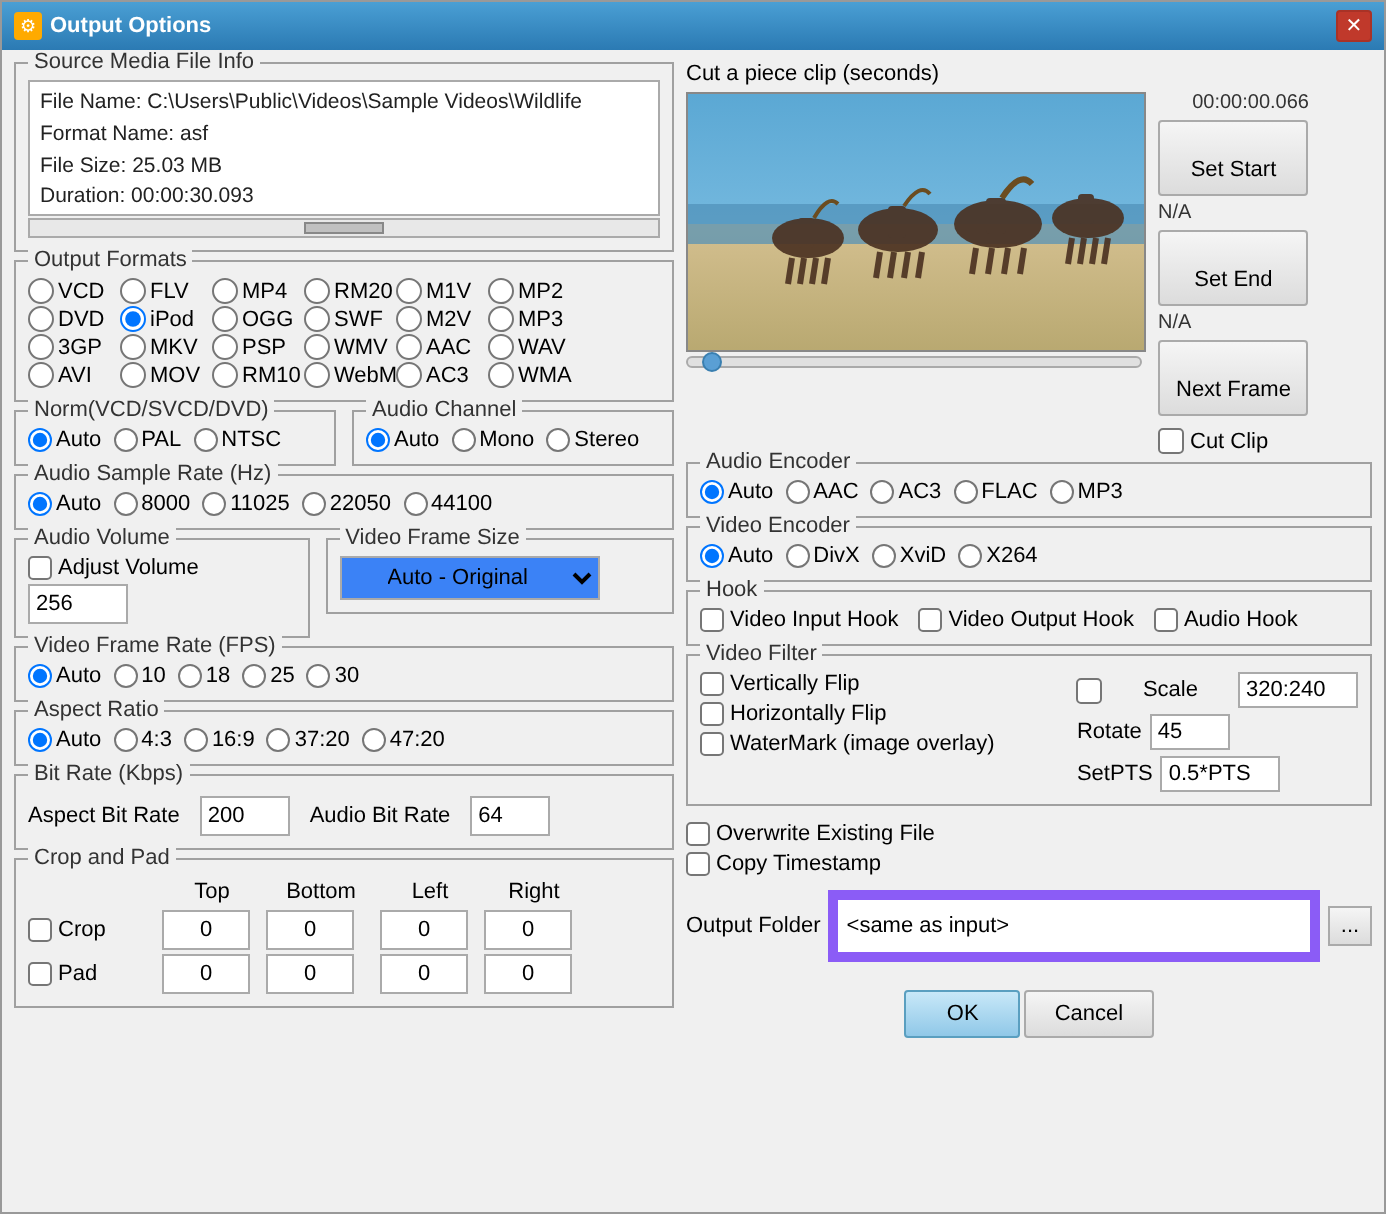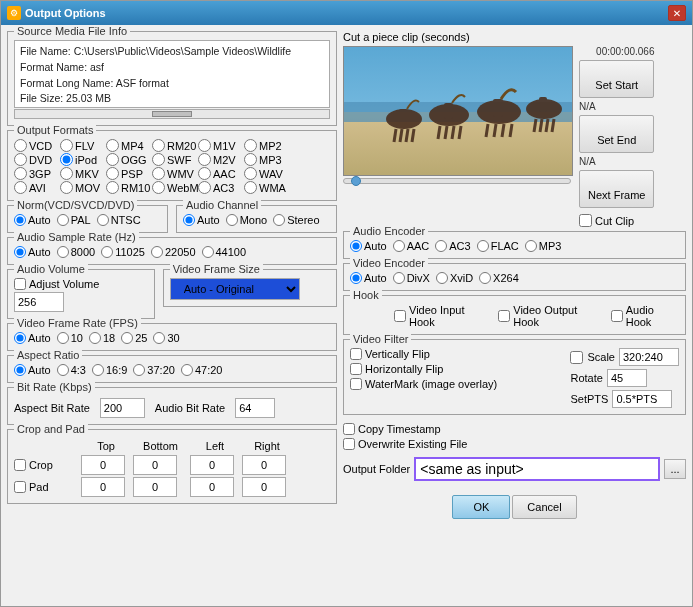--- a/index.html
+++ b/index.html
@@ -177,22 +177,22 @@
     }
     .inline-input {
       border: 1px solid #aaa;
       background: white;
       padding: 1px 3px;
       font-size: 11px;
       height: 20px;
     }
     .select-box {
       border: 1px solid #aaa;
-      background: #1d4ed8;
-      padding: 1px 9px;
+      background: #3b82f6;
+      padding: 1px 19px;
       font-size: 11px;
       height: 22px;
       width: 130px;
     }
     .crop-input {
       border: 1px solid #aaa;
       background: white;
       padding: 1px 3px;
       font-size: 11px;
       height: 20px;
@@ -255,21 +255,20 @@
       width: 10px;
       height: 10px;
       background: #5a9fd4;
       border: 1px solid #3a7fb0;
       border-radius: 50%;
     }
     .hook-section {
       display: flex;
       gap: 10px;
       align-items: center;
-      margin-left: 44px;
     }
     .filter-input {
       border: 1px solid #aaa;
       background: white;
       padding: 1px 3px;
       font-size: 11px;
       height: 18px;
       width: 60px;
     }
     .copy-overwrite-section {
@@ -283,25 +282,25 @@
       align-items: center;
       gap: 4px;
       margin-top: 3px;
     }
     .output-folder-label {
       font-size: 11px;
       white-space: nowrap;
     }
     .output-folder-path {
       flex: 1;
-      border: 2px solid #8b5cf6;
+      border: 5px solid #8b5cf6;
       background: white;
       padding: 1px 4px;
-      font-size: 14px;
-      height: 24px;
+      font-size: 11px;
+      height: 36px;
     }
     .browse-btn {
       background: linear-gradient(to bottom, #f5f5f5, #dcdcdc);
       border: 1px solid #aaa;
       padding: 1px 4px;
       font-size: 11px;
       cursor: pointer;
       height: 20px;
       min-width: 22px;
     }
@@ -370,21 +369,20 @@
 
   <div class="content">
 
     <div class="left-panel">
 
       <div class="group-box small-group">
         <span class="group-label">Source Media File Info</span>
         <div class="source-info-box">
           <div class="source-info">File Name: C:\Users\Public\Videos\Sample Videos\Wildlife</div>
           <div class="source-info">Format Name: asf</div>
-          <div class="source-info">Format Long Name: ASF format</div>
           <div class="source-info">File Size: 25.03 MB</div>
           <div class="source-info">Duration: 00:00:30.093</div>
         </div>
         <div class="scroll-indicator">
           <div class="scroll-bar"></div>
         </div>
       </div>
 
       <div class="group-box small-group">
         <span class="group-label">Output Formats</span>
@@ -835,45 +833,45 @@
             <div class="checkbox-item">
               <input type="checkbox" style="">
                 <label>Horizontally Flip</label>
             </div>
             <div class="checkbox-item">
               <input type="checkbox" style="">
                 <label>WaterMark (image overlay)</label>
             </div>
           </div>
           <div style="display:flex; flex-direction:column; gap:3px;">
-            <div style="display:flex; align-items:center; gap:4px;justify-content:flex-end;">
+            <div style="display:flex; align-items:center; gap:20px;justify-content:flex-end;">
               <input type="checkbox" style="">
               <label>Scale</label>
               <input class="filter-input" value="320:240" style="">
             </div>
             <div style="display:flex; align-items:center; gap:4px;">
               <label>Rotate</label>
               <input class="filter-input" value="45" style="width: 40px;">
             </div>
             <div style="display:flex; align-items:center; gap:4px;">
               <label>SetPTS</label>
               <input class="filter-input" value="0.5*PTS" style="width: 60px;">
             </div>
           </div>
         </div>
       </div>
 
       <div class="copy-overwrite-section">
         <div class="checkbox-item">
           <input type="checkbox" style="">
-            <label>Copy Timestamp</label>
+            <label>Overwrite Existing File</label>
         </div>
         <div class="checkbox-item">
           <input type="checkbox" style="">
-            <label>Overwrite Existing File</label>
+            <label>Copy Timestamp</label>
         </div>
       </div>
 
       <div class="output-folder-row">
         <span class="output-folder-label">Output Folder</span>
         <input class="output-folder-path" value="&lt;same as input&gt;" style="">
         <button class="browse-btn">...</button>
       </div>
 
       <div class="bottom-buttons">

